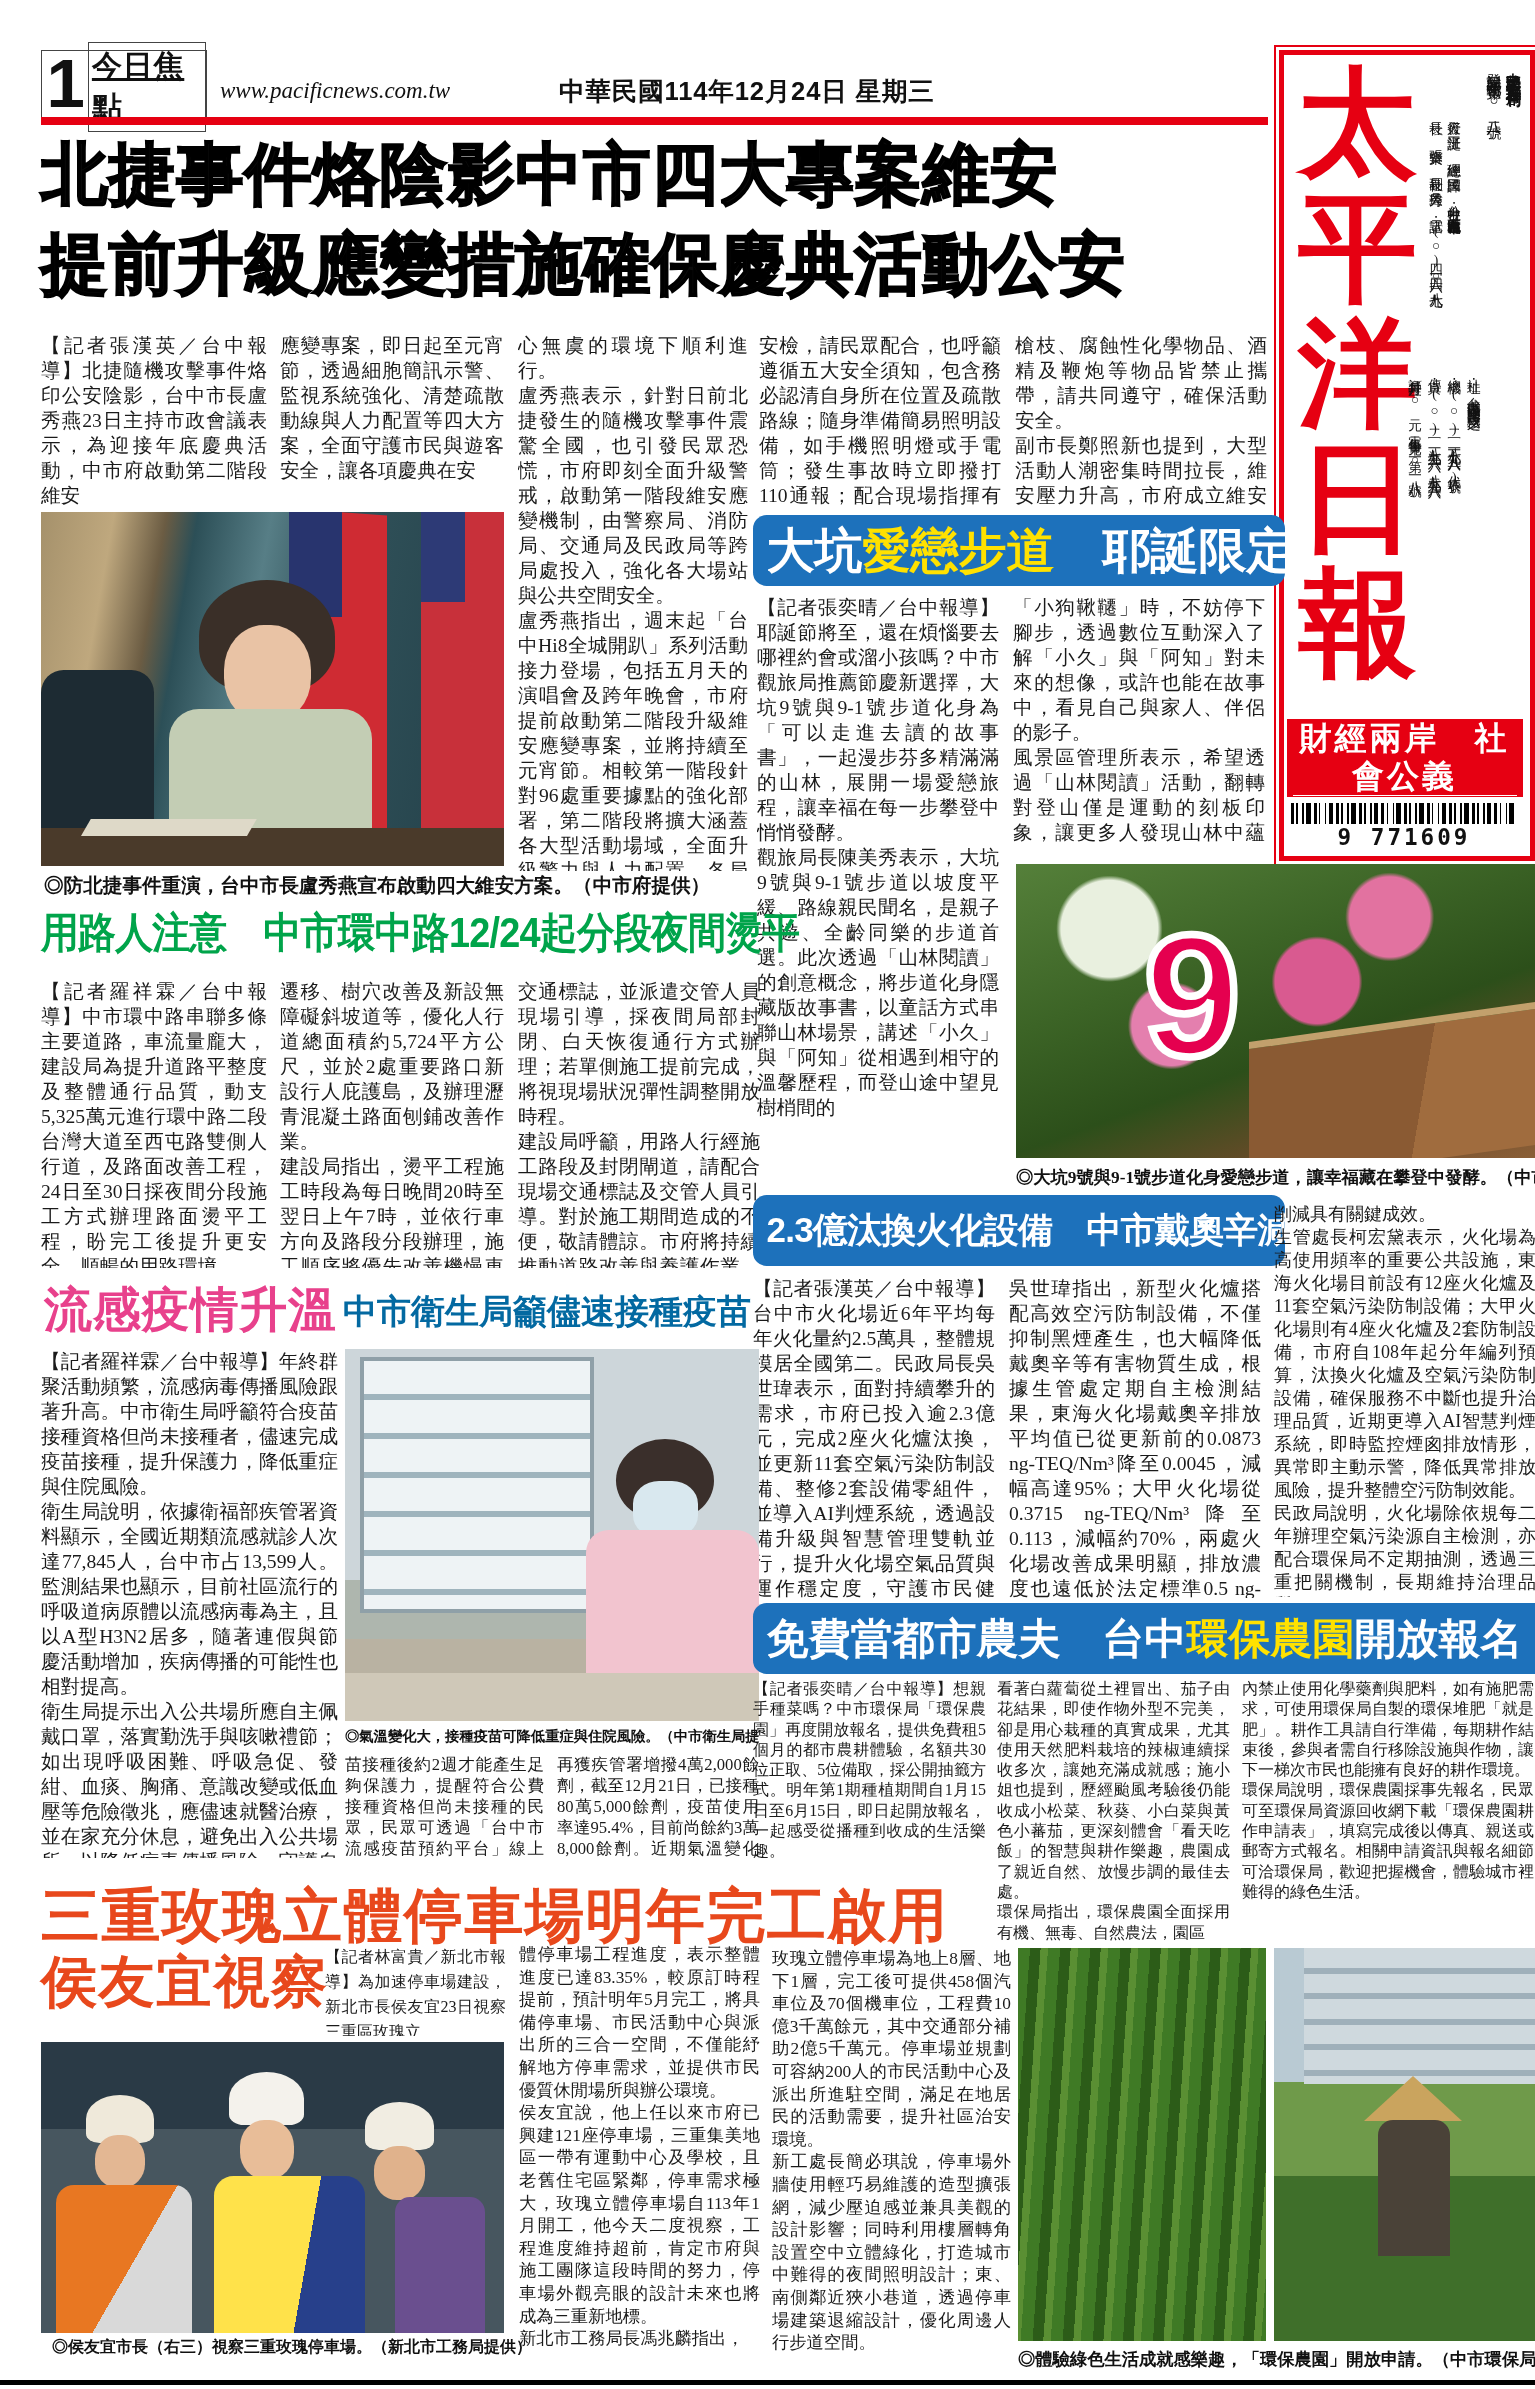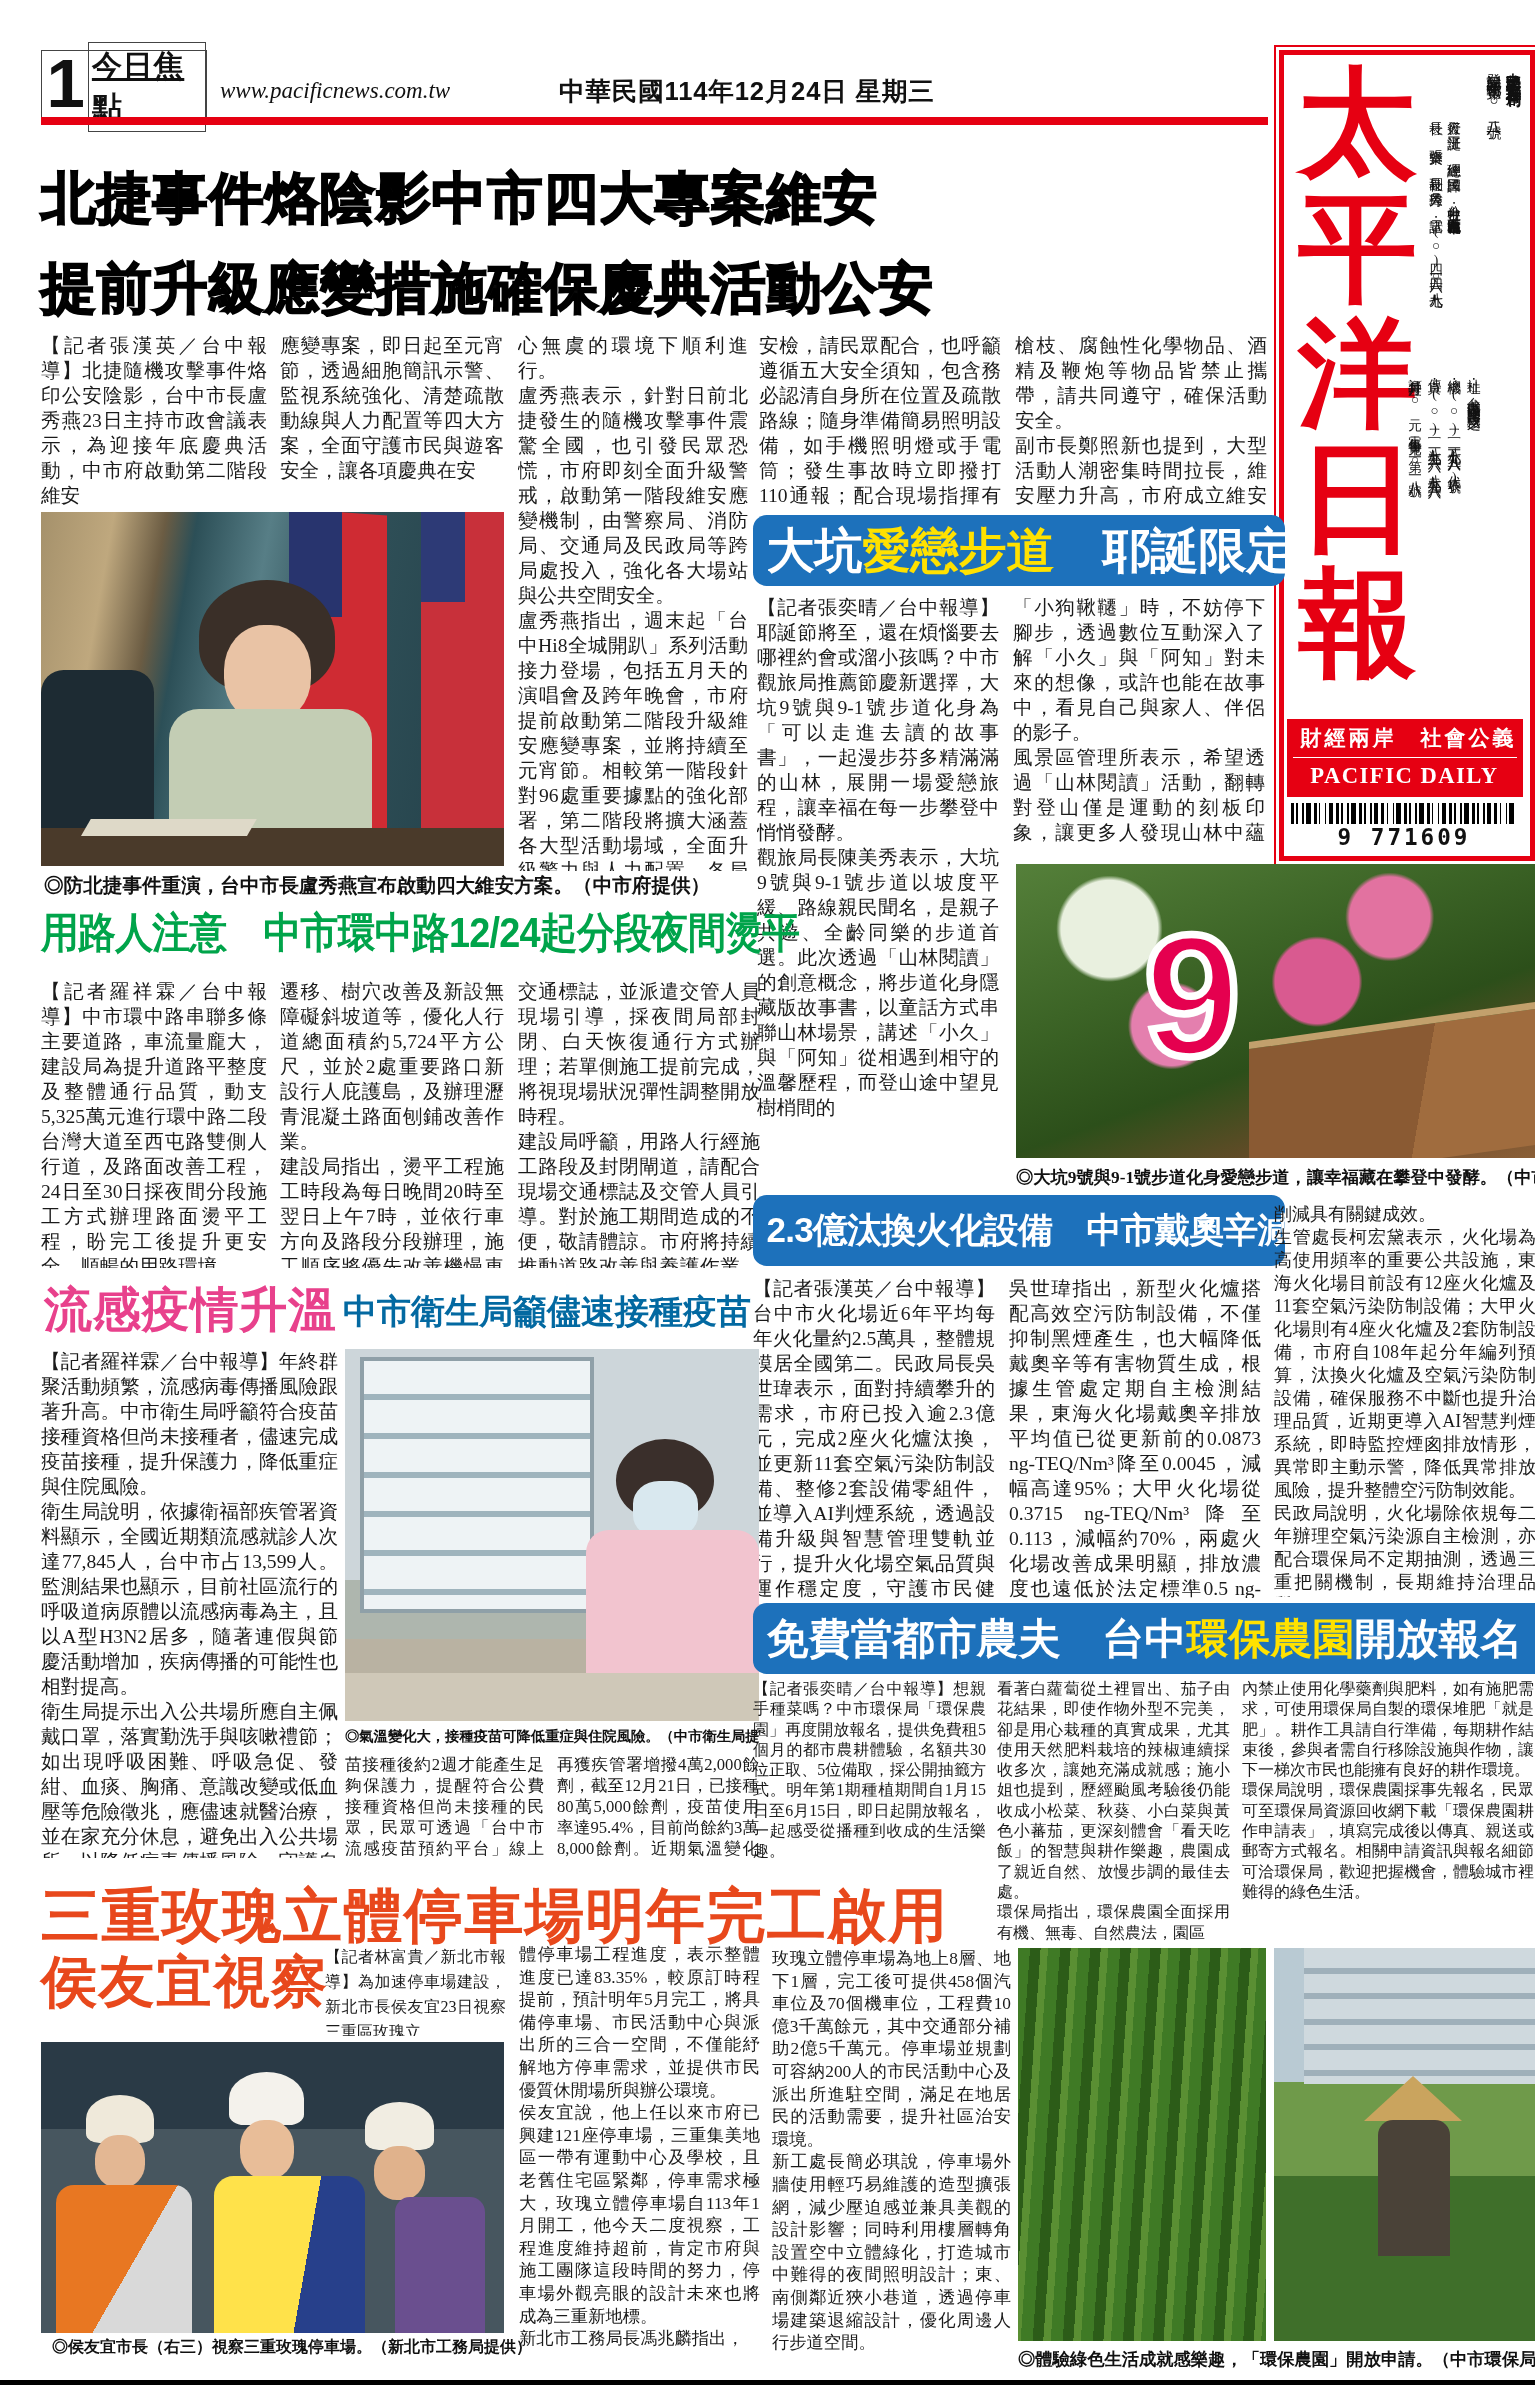--- a/index.html
+++ b/index.html
@@ -52,32 +52,32 @@
         <div class="mh-line" style="padding-inline-start:307px;font-size:13.6px;">傳真：(○二)八七九一三六二六、八七九二三六二八</div>
         <div class="mh-line" style="padding-inline-start:307px;font-size:13.6px;">訂戶每月三○○元　零售每份十元　第一○一八八號</div>
       </div>
 
       <div class="abs vtxt" style="left:140px;top:53px;height:670px;font-size:13.6px;line-height:18px;">
         <div>發行人 汪誕平　　總經理 譚國民　　台中分社：台中市西屯區福雅路三一九號</div>
         <div>社長　 張寶樂　　副社長 吳秀瑋　　電話：(○四)二四六一○七八九</div>
       </div>
 
       <div class="abs" style="left:0;top:661px;width:236px;height:78px;background:#e60012;color:#fff;text-align:center;">
-        <div style="font-family:'Liberation Serif',serif;font-weight:bold;font-size:21px;line-height:38px;letter-spacing:3px;border-bottom:1.5px solid #fff;margin:0 6px;text-align:right;">財經兩岸　社會公義</div>
+        <div style="font-family:'Liberation Serif',serif;font-weight:bold;font-size:32px;line-height:38px;letter-spacing:3px;border-bottom:1.5px solid #fff;margin:0 6px;">財經兩岸　社會公義</div>
         <div style="font-family:'Liberation Serif',serif;font-weight:bold;font-size:22.6px;line-height:36px;letter-spacing:1.5px;">PACIFIC DAILY NEWS</div>
       </div>
 
       <div class="abs" style="left:4.5px;top:745px;width:226px;height:45px;
                   background:repeating-linear-gradient(90deg,#000 0 3px,#fff 3px 5.3px,#000 5.3px 6.8px,#fff 6.8px 11.3px,#000 11.3px 12.8px,#fff 12.8px 15px,#000 15px 19.6px,#fff 19.6px 22.6px);"></div>
       <div class="abs" style="left:4.5px;top:766px;width:226px;text-align:center;background:#fff;font-family:'DejaVu Sans Mono',monospace;
                   font-size:22.6px;font-weight:bold;letter-spacing:3px;">9  771609 353002</div>
     </div>
   </div>
 
-  <div class="abs hl-black" style="left:41px;top:129px;width:1229px;font-size:55px;line-height:90px;white-space:nowrap;margin-top:24px;">
+  <div class="abs hl-black" style="left:41px;top:129px;width:1229px;font-size:67px;line-height:90px;white-space:nowrap;">
     <div>北捷事件烙陰影中市四大專案維安</div>
     <div>提前升級應變措施確保慶典活動公安</div>
   </div>
 
   <div class="abs body-txt" style="left:41px;top:333px;width:226px;height:172px;">【記者張漢英／台中報導】北捷隨機攻擊事件烙印公安陰影，台中市長盧秀燕23日主持市政會議表示，為迎接年底慶典活動，中市府啟動第二階段維安</div>
   <div class="abs body-txt" style="left:280px;top:333px;width:224px;height:172px;">應變專案，即日起至元宵節，透過細胞簡訊示警、監視系統強化、清楚疏散動線與人力配置等四大方案，全面守護市民與遊客安全，讓各項慶典在安</div>
   <div class="abs body-txt" style="left:518px;top:333px;width:230px;height:538px;">心無虞的環境下順利進行。
 盧秀燕表示，針對日前北捷發生的隨機攻擊事件震驚全國，也引發民眾恐慌，市府即刻全面升級警戒，啟動第一階段維安應變機制，由警察局、消防局、交通局及民政局等跨局處投入，強化各大場站與公共空間安全。
 盧秀燕指出，週末起「台中Hi8全城開趴」系列活動接力登場，包括五月天的演唱會及跨年晚會，市府提前啟動第二階段升級維安應變專案，並將持續至元宵節。相較第一階段針對96處重要據點的強化部署，第二階段將擴大涵蓋各大型活動場域，全面升級警力與人力配置，各局處設立應變中心，並實施「四大安全方案」，結合細胞簡訊機制、完善監視系統、清楚規劃疏散動線與設備配置，以及全面盤點警消守望相助與保全人力，確保活動安全無虞。
 盧秀燕補充說明，年底重大活動將實施場地全面安檢及人員</div>

